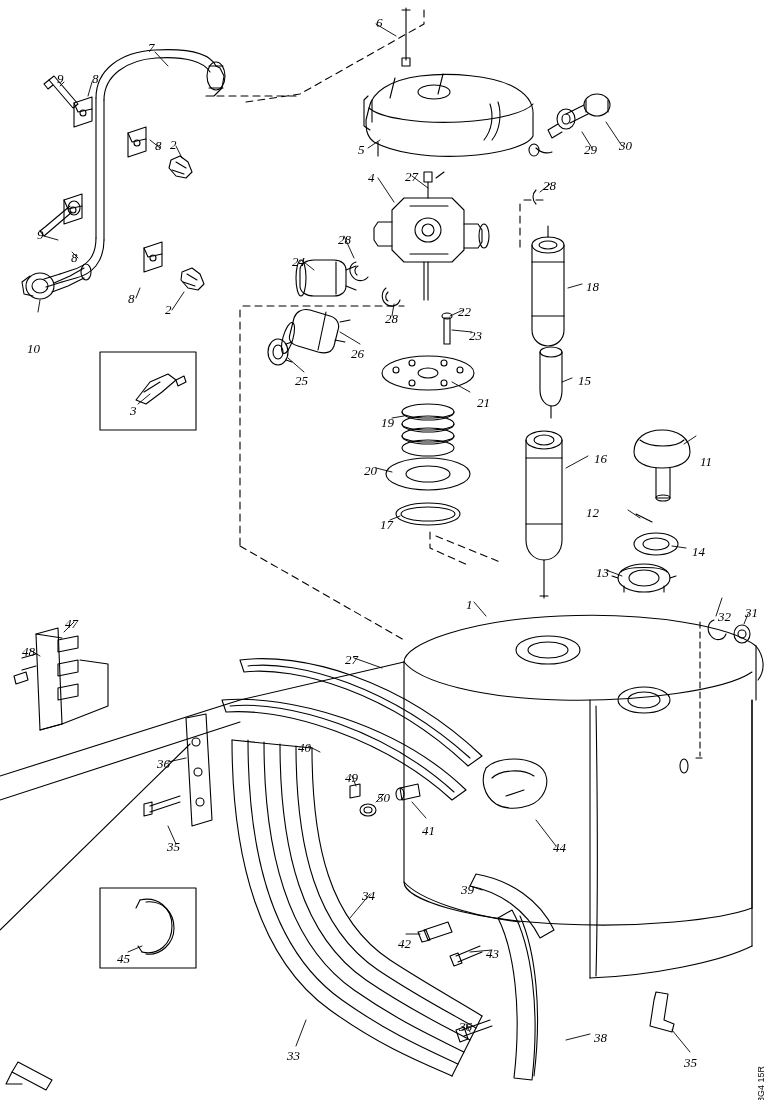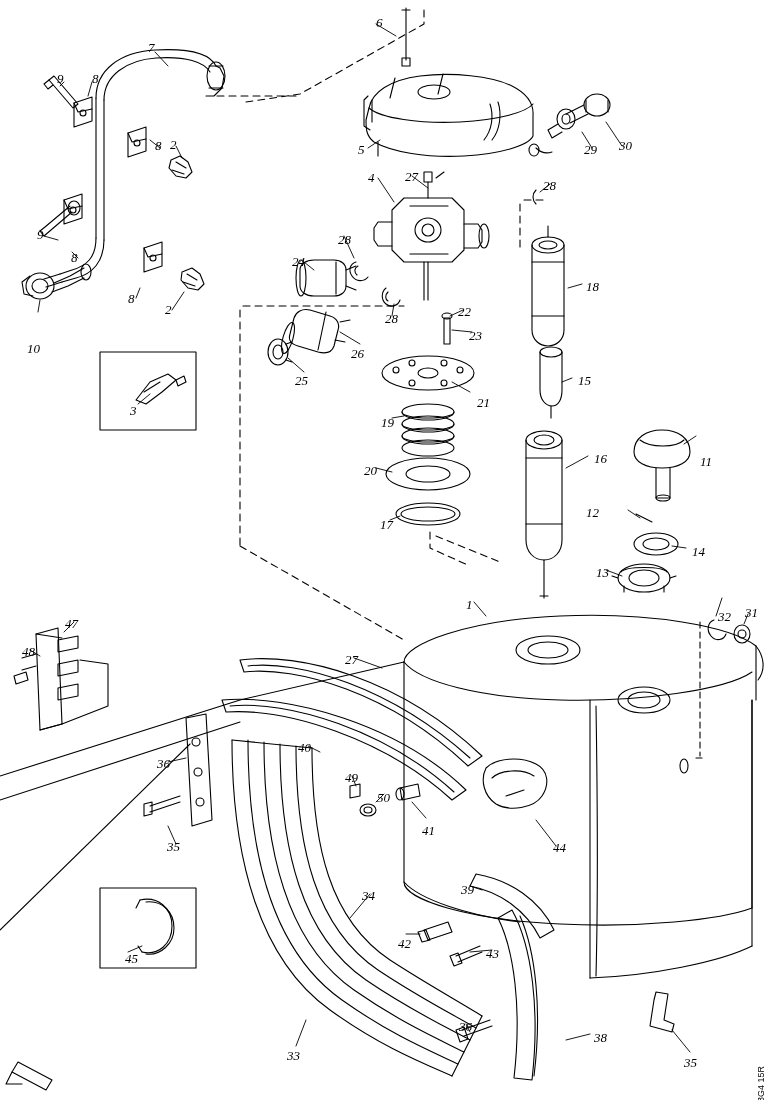--- a/index.html
+++ b/index.html
@@ -512,21 +512,21 @@
   <div class="callout" style="left:684px; top:1056px;">35</div>
   <div class="callout" style="left:459px; top:1020px;">36</div>
   <div class="callout" style="left:345px; top:653px;">27</div>
   <div class="callout" style="left:594px; top:1031px;">38</div>
   <div class="callout" style="left:461px; top:883px;">39</div>
   <div class="callout" style="left:298px; top:741px;">40</div>
   <div class="callout" style="left:422px; top:824px;">41</div>
   <div class="callout" style="left:398px; top:929px;margin-top:8px;">42</div>
   <div class="callout" style="left:486px; top:947px;">43</div>
   <div class="callout" style="left:553px; top:841px;">44</div>
-  <div class="callout" style="left:117px; top:952px;margin-left:8px;">45</div>
+  <div class="callout" style="left:117px; top:952px;">45</div>
   <div class="callout" style="left:157px; top:757px;">36</div>
   <div class="callout" style="left:65px; top:617px;">47</div>
   <div class="callout" style="left:22px; top:645px;">48</div>
   <div class="callout" style="left:345px; top:771px;">49</div>
   <div class="callout" style="left:377px; top:791px;">50</div>
 
   <div class="corner-code" style="left:766px; top:1092px;">3G4 15R</div>
 
 </div>
 

